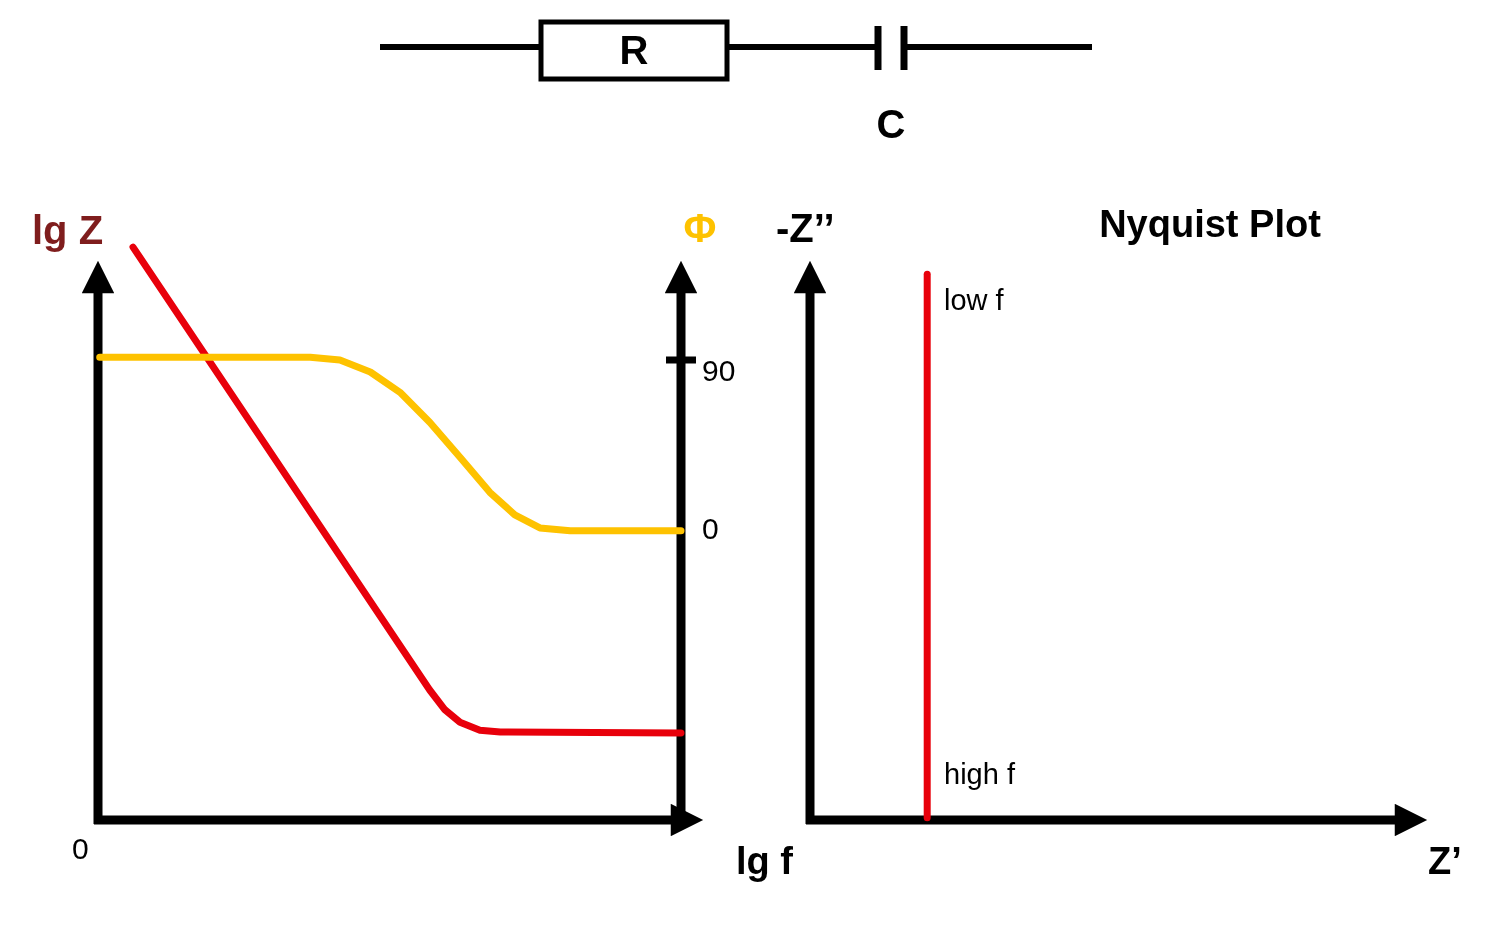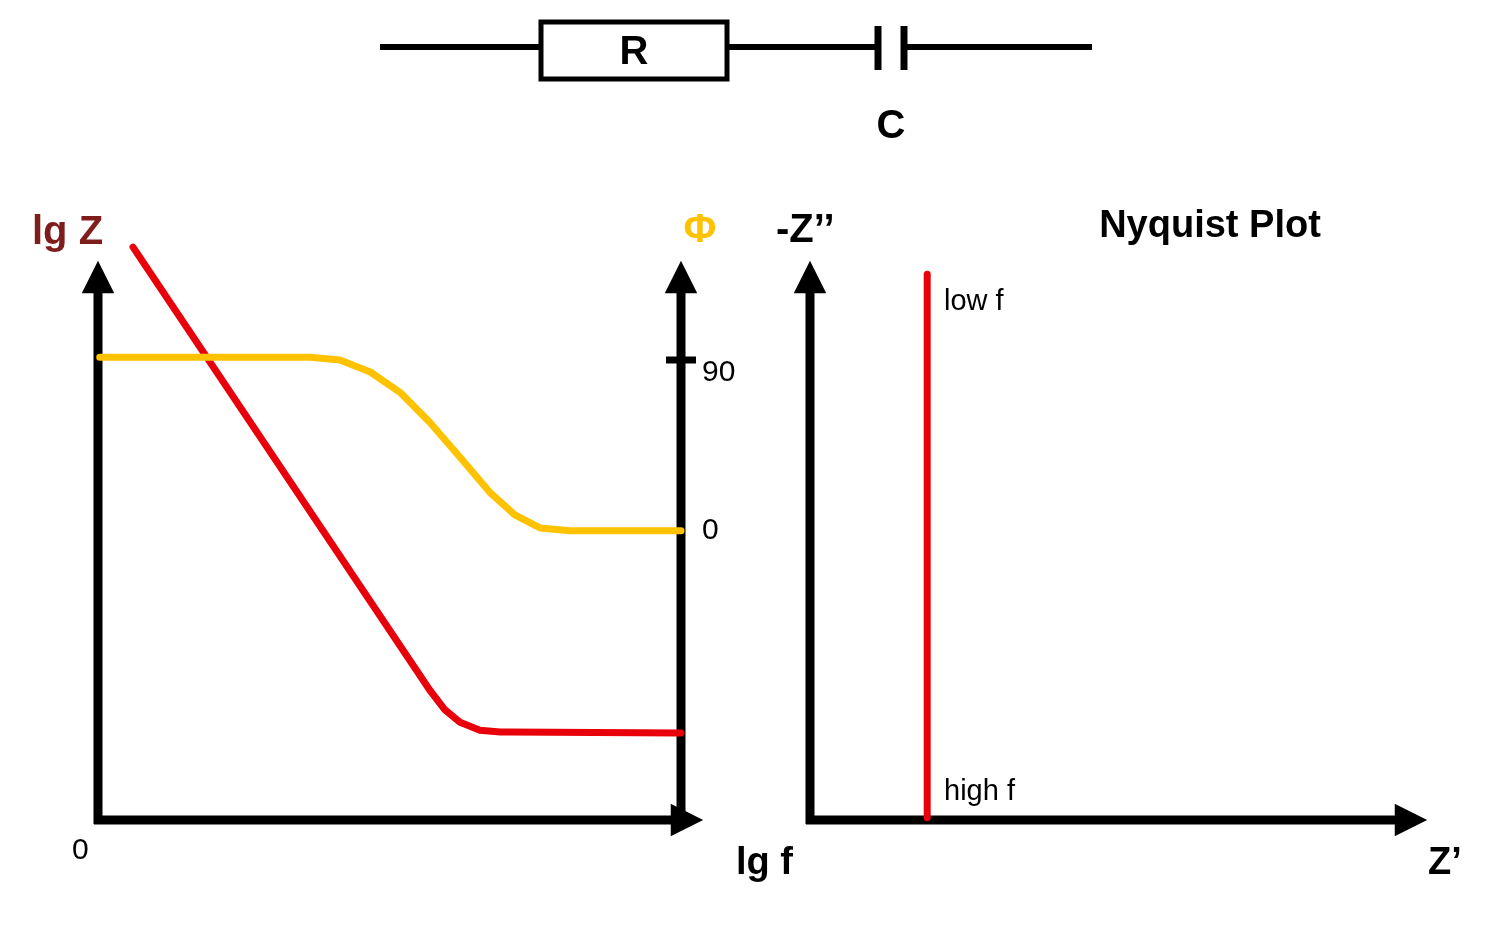--- a/index.html
+++ b/index.html
@@ -69,15 +69,15 @@
   <div class="lbl t-axis yellow center" style="left:700px;top:206px;">Φ</div>
   <div class="lbl t-tick" style="left:702px;top:342px;margin-top:12px;">90</div>
   <div class="lbl t-tick" style="left:702px;top:512px;">0</div>
   <div class="lbl t-tick" style="left:72px;top:832px;">0</div>
   <div class="lbl bold" style="left:736px;top:840px;font-size:38px;">lg f</div>
 
   <div class="lbl t-axis" style="left:776px;top:206px;">-Z’’</div>
   <div class="lbl t-title center" style="left:1166px;top:203px;margin-left:44px;">Nyquist Plot</div>
   <div class="lbl bold" style="left:1428px;top:840px;font-size:38px;">Z’</div>
   <div class="lbl t-note" style="left:944px;top:284px;">low f</div>
-  <div class="lbl t-note" style="left:944px;top:758px;margin-top:16px;">high f</div>
+  <div class="lbl t-note" style="left:944px;top:758px;">high f</div>
 
 </div>
 
 </body></html>

